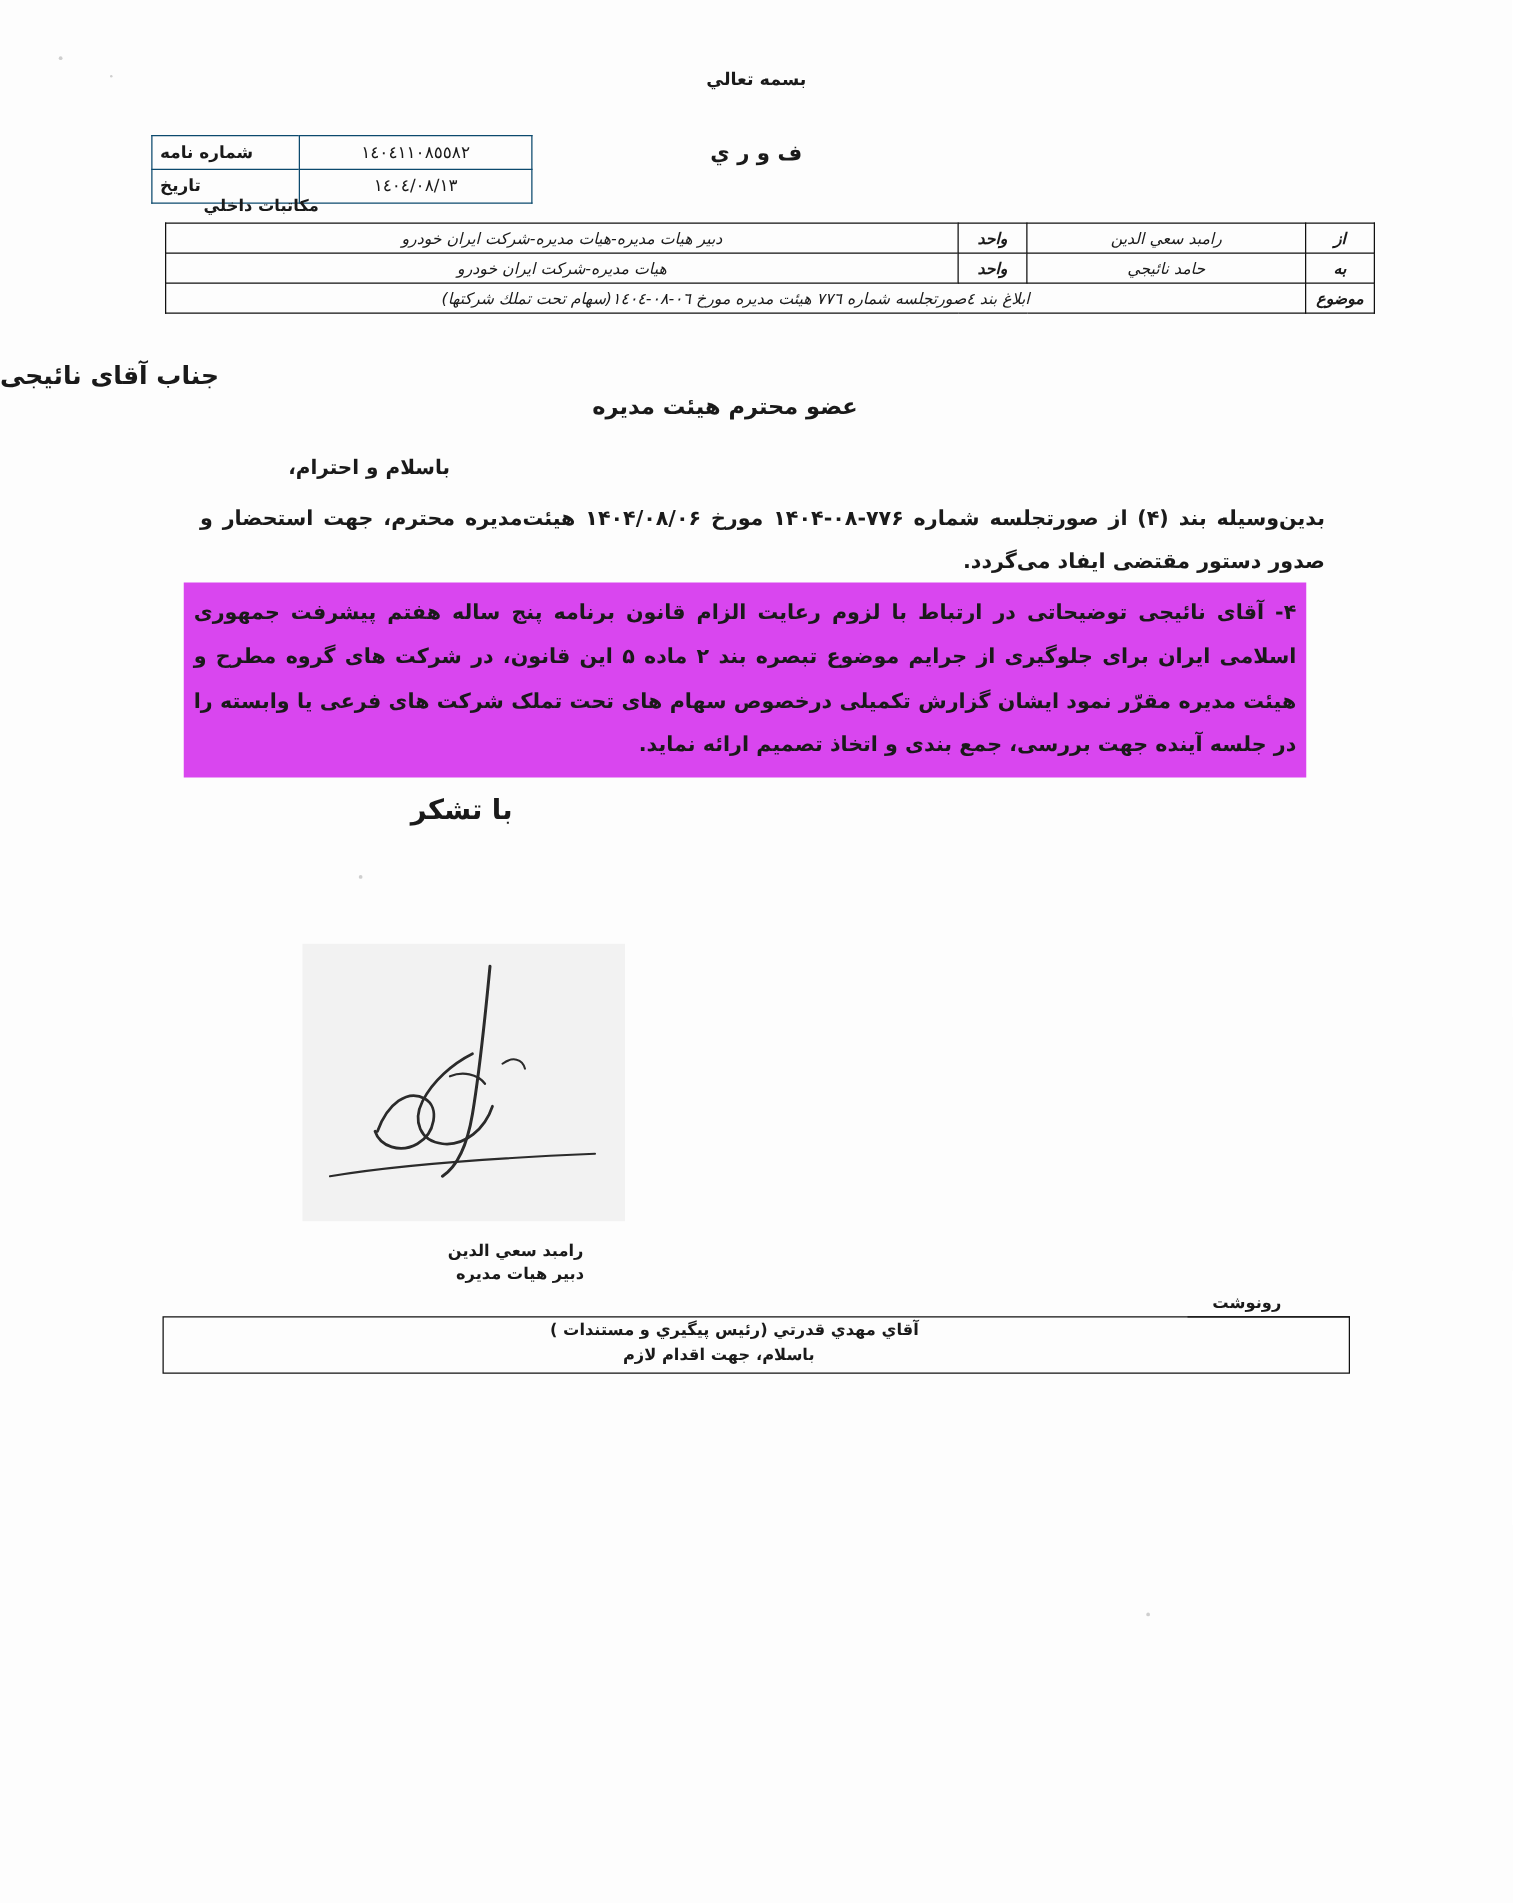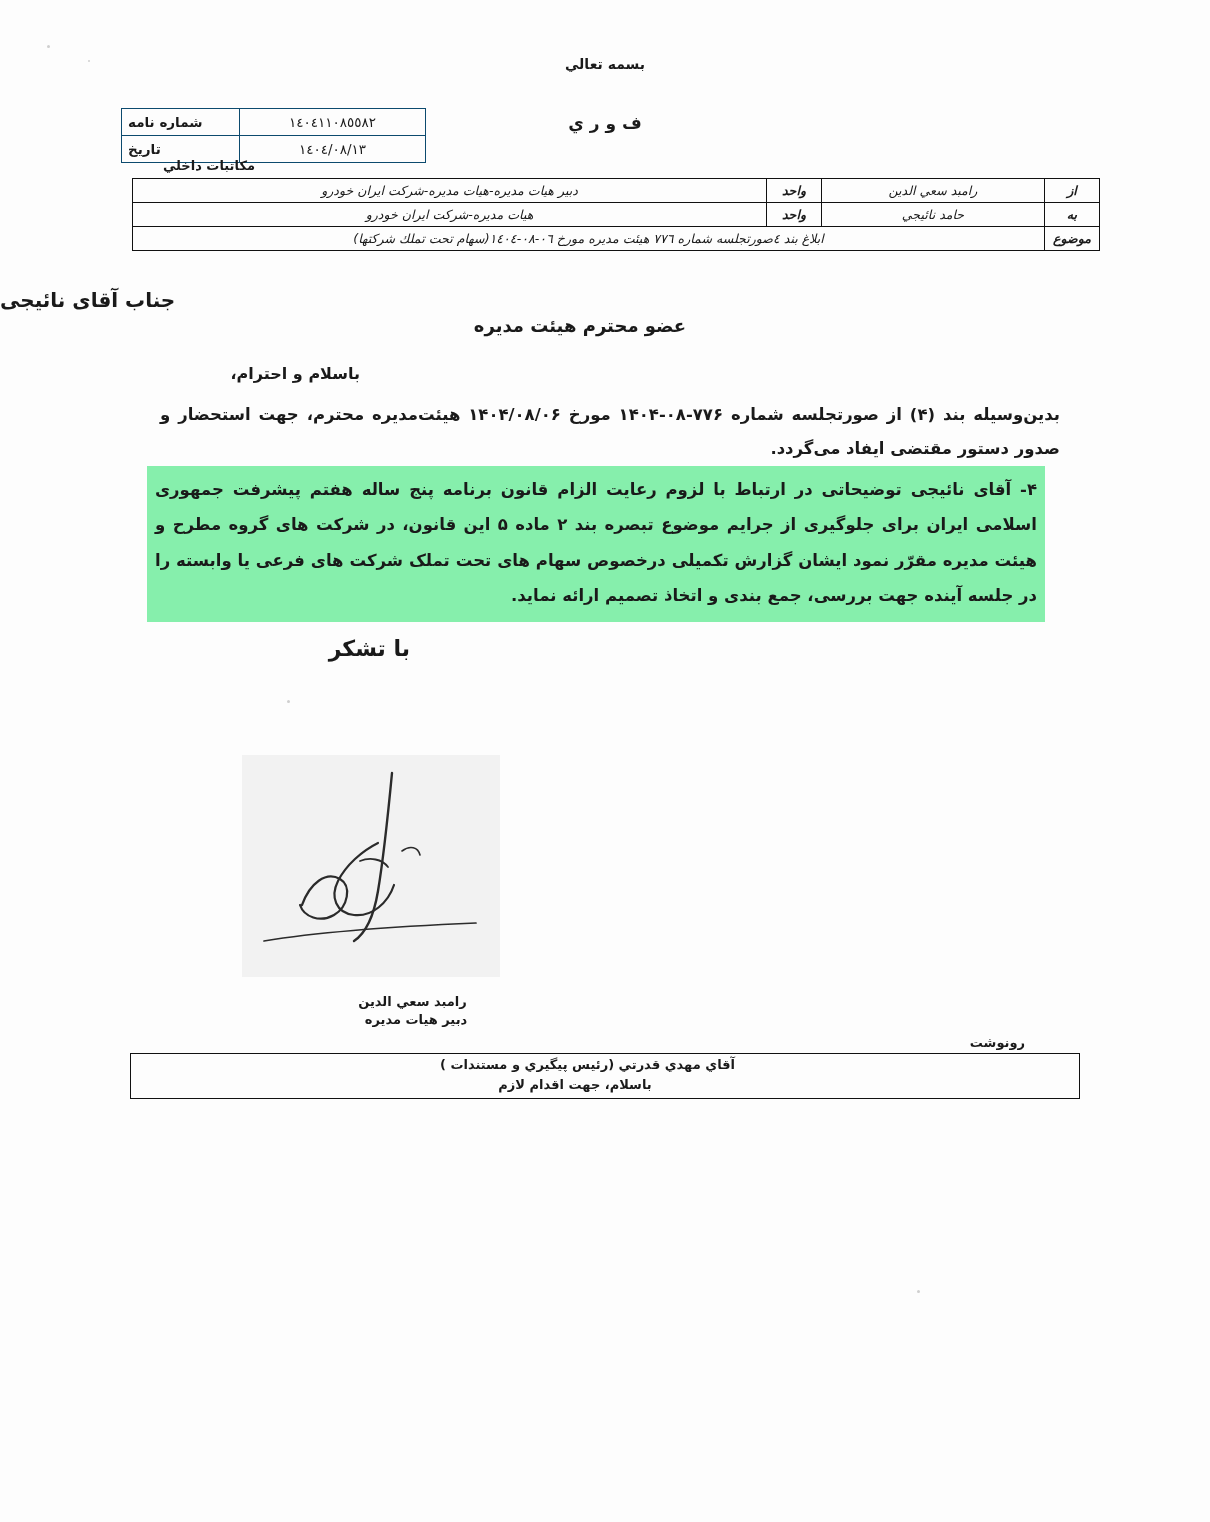--- a/index.html
+++ b/index.html
@@ -142,21 +142,21 @@
   #quote {
     position: absolute;
     top: 466px;
     right: 165px;
     width: 882px;
     direction: rtl;
     text-align: justify;
     font-size: 16.5px;
     font-weight: bold;
     line-height: 2.15;
-    background: #86efac;
+    background: #d946ef;
     padding: 6px 8px 8px 8px;
   }
 
   
   #thanks {
     top: 636px;
     right: 800px;
     font-size: 22px;
     font-weight: bold;
     margin-left: 13px;

